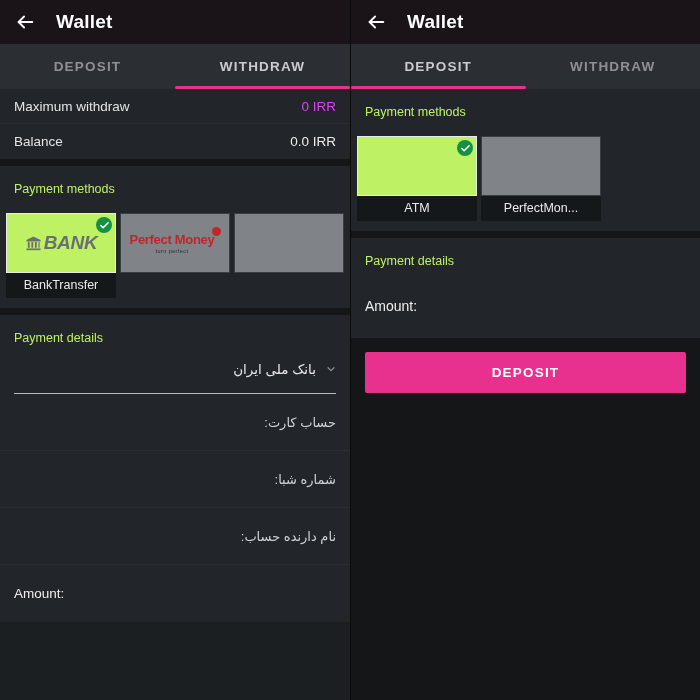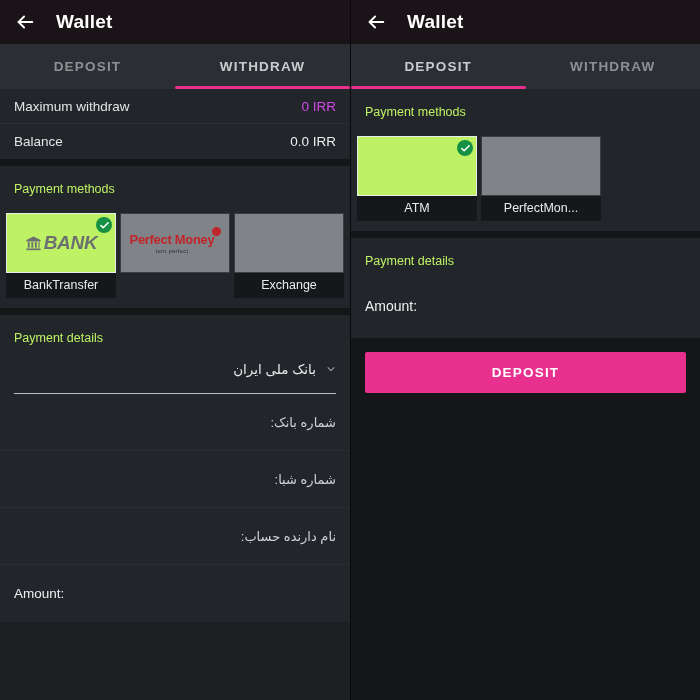--- a/index.html
+++ b/index.html
@@ -207,42 +207,41 @@
               <span class="pm-logo">
                 <span class="pm-dot"></span>
                 <div class="pm-main">Perfect Money</div>
                 <div class="pm-sub">turn perfect</div>
               </span>
             </div>
           </div>
 
           <div class="method">
             <div class="method-thumb"></div>
-            <div class="method-name">Exchange</div>
           </div>
 
         </div>
       </div>
 
       <div class="gap"></div>
 
       <div class="section">
         <div class="section-label">Payment details</div>
 
         <div class="select-row">
           <span class="select-value">بانک ملی ایران</span>
           <span class="chevron-down">
             <svg width="10" height="10" viewBox="0 0 24 24" fill="none" stroke="#d6d8da" stroke-width="3" stroke-linecap="round" stroke-linejoin="round">
                 <polyline points="5 9 12 16 19 9"></polyline>
               </svg>
           </span>
         </div>
 
         <div class="field-row">
-          <span class="field-label">شماره بانک:</span>
+          <span class="field-label">حساب کارت:</span>
         </div>
         <div class="field-row">
           <span class="field-label">شماره شبا:</span>
         </div>
         <div class="field-row">
           <span class="field-label">نام دارنده حساب:</span>
         </div>
         <div class="field-row ltr no-border">
           <span class="field-label">Amount:</span>
         </div>

